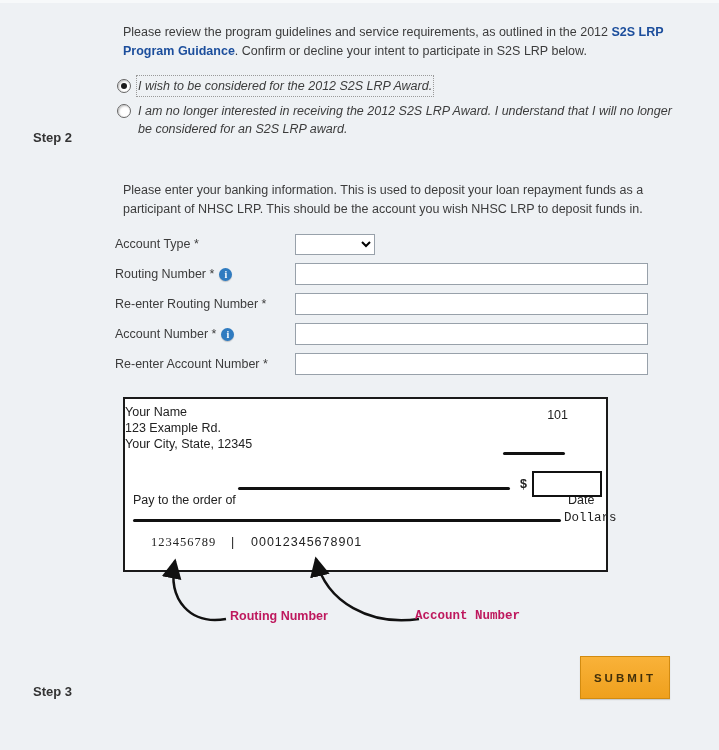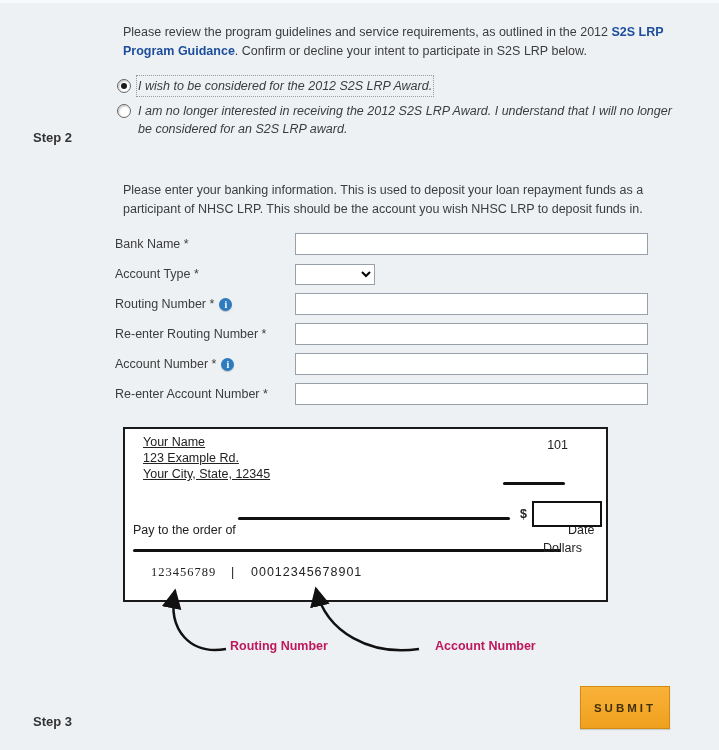--- a/index.html
+++ b/index.html
@@ -38,39 +38,39 @@
          box-shadow:0 1px 1px rgba(0,0,0,.2);}
   input.text-input{width:343px;height:18px;border:1px solid #98a1aa;background:#fff;
          font-family:inherit;font-size:12px;padding:1px 4px;}
   select.account-select{width:80px;height:21px;border:1px solid #98a1aa;background:#fff;
          font-family:inherit;font-size:12px;}
 
   
   .check-figure{position:relative;margin-left:8px;margin-top:22px;width:520px;height:245px;}
   .check{position:absolute;left:0;top:0;width:481px;height:171px;border:2px solid #1a1a1a;
          background:#fff;color:#222;}
-  .check-addr{position:absolute;left:18px;top:5px;line-height:16px;text-decoration:underline;}
+  .check-addr{position:absolute;left:0;top:5px;line-height:16px;}
   .check-num{position:absolute;right:38px;top:9px;}
   .hline{position:absolute;height:3px;background:#111;border-radius:2px;}
   .date-line{left:378px;top:53px;width:62px;}
   .date-label{position:absolute;left:443px;top:46px;margin-top:48px;}
   .pay-label{position:absolute;left:8px;top:94px;}
   .pay-line{left:113px;top:88px;width:272px;}
   .dollar-sign{position:absolute;left:395px;top:78px;font-weight:bold;}
   .amount-box{position:absolute;left:407px;top:72px;width:66px;height:22px;border:2px solid #111;}
   .dollars-line{left:8px;top:120px;width:428px;}
-  .dollars-label{position:absolute;left:418px;top:112px;}
+  .dollars-label{position:absolute;left:439px;top:112px;font-family:Liberation Mono, monospace;}
   .micr{position:absolute;left:0;top:136px;width:100%;letter-spacing:1px;}
   .micr .routing{position:absolute;left:26px;font-family:Liberation Serif, serif;}
   .micr .sep{position:absolute;left:106px;}
   .micr .account{position:absolute;left:126px;}
   .arrow-svg{position:absolute;left:0;top:0;pointer-events:none;}
   .caption{position:absolute;top:212px;font-weight:bold;color:#be185d;}
   .caption.routing-cap{left:107px;}
-  .caption.account-cap{left:312px;}
+  .caption.account-cap{left:292px;font-family:Liberation Mono, monospace;}
 
   .submit-row{display:flex;justify-content:flex-end;padding-right:21px;margin-top:14px;}
   .submit-btn{min-width:90px;height:43px;border:1px solid #d28b10;
          background:linear-gradient(#f9b239,#efa01d);
          color:#42300a;font-weight:bold;font-size:11.5px;letter-spacing:3px;
          font-family:inherit;cursor:pointer;box-shadow:0 1px 1px rgba(0,0,0,.15);}
 </style>
 </head>
 <body>
 
@@ -96,26 +96,20 @@
 
   <div class="section-gap"></div>
 
   <div class="row">
     <div class="step-col">Step 3</div>
     <div class="content-col">
       <p class="intro">Please enter your banking information. This is used to deposit your loan repayment funds as a participant of NHSC LRP. This should be the account you wish NHSC LRP to deposit funds in.</p>
 
       <div class="form-area">
 
-        <div class="form-row">
-          <span class="field-label">
-              <span>Bank Name *</span>
-            </span>
-          <input class="text-input" type="text" style="">
-        </div>
 
         <div class="form-row">
           <span class="field-label">
               <span>Account Type *</span>
             </span>
           <select class="account-select">
             <option></option>
           </select>
         </div>
 

